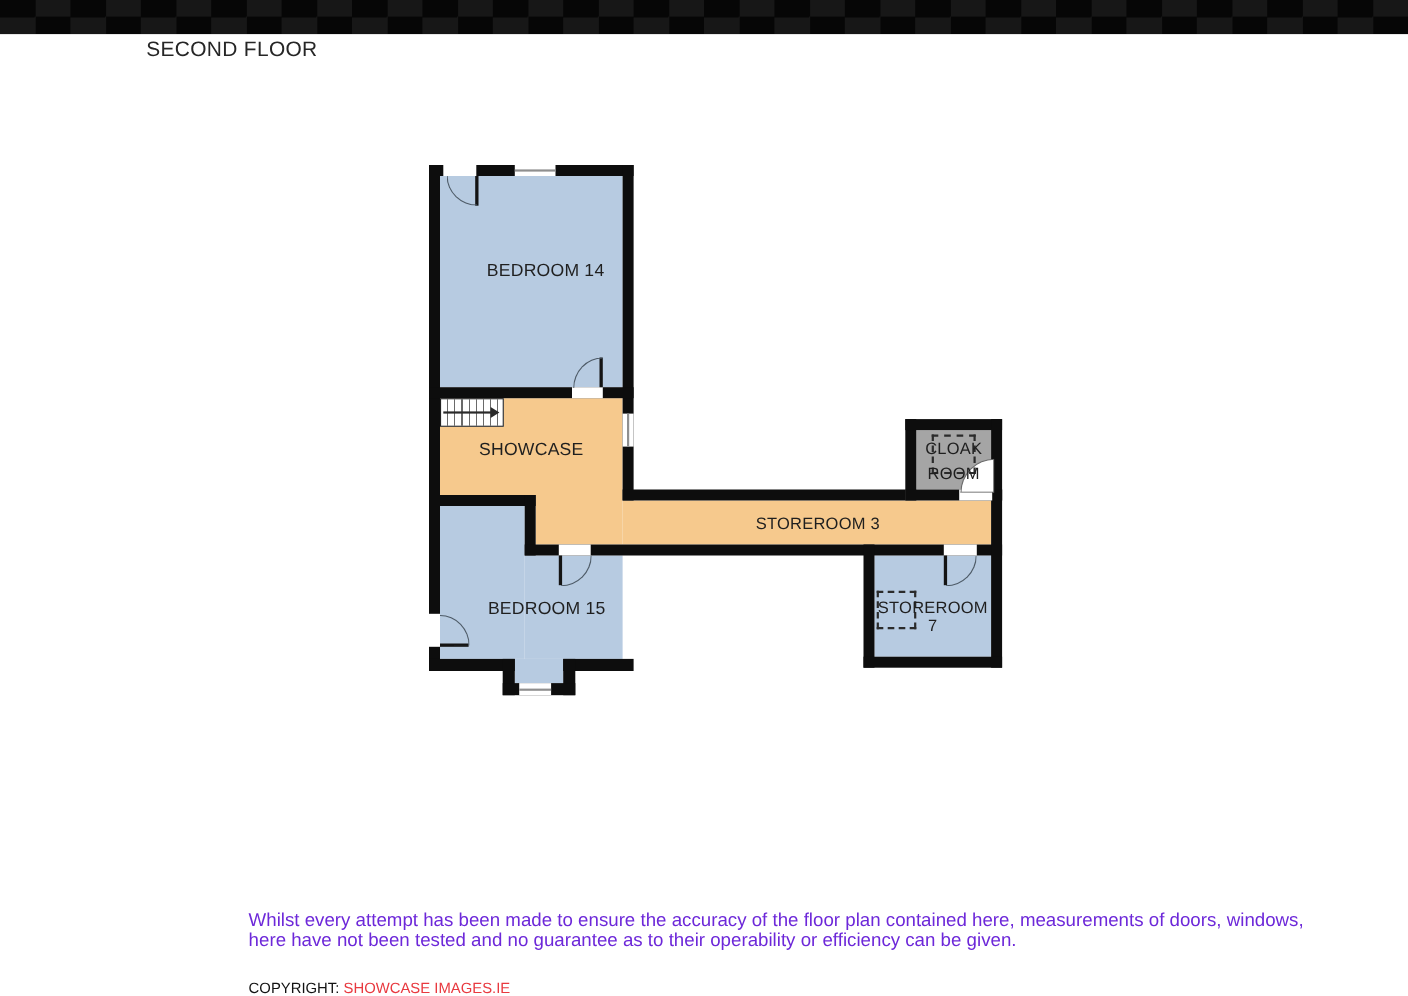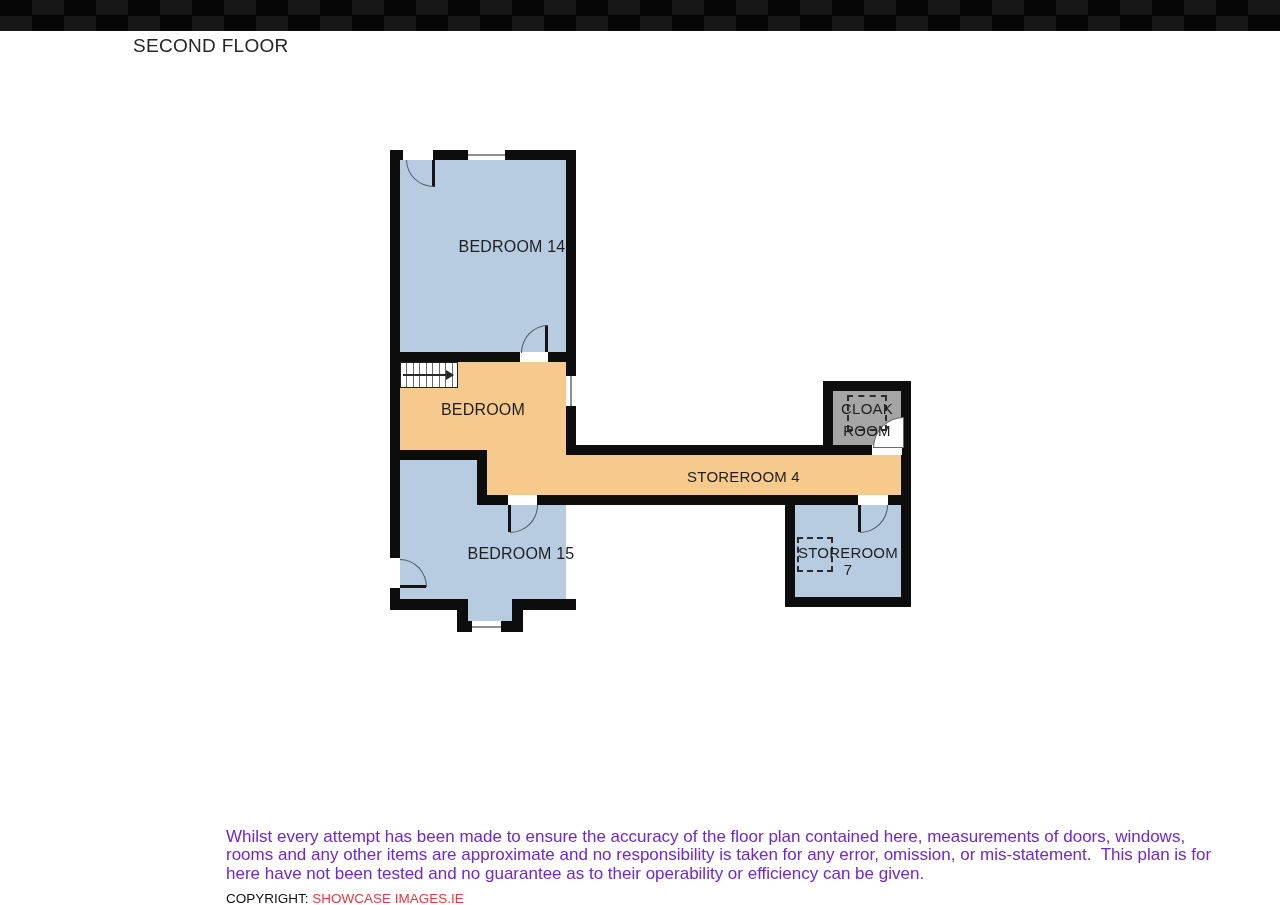--- a/index.html
+++ b/index.html
@@ -110,31 +110,30 @@
   <div class="arc arc-bl" style="left:406px;top:160px;width:27px;height:26px"></div>
   <div class="arc arc-tl" style="left:521px;top:325px;width:26px;height:27px"></div>
   <div class="arc arc-br" style="left:510px;top:505px;width:27px;height:27px"></div>
   <div class="arc arc-tr" style="left:400px;top:559px;width:26px;height:27px"></div>
   <div class="arc arc-br" style="left:860px;top:505px;width:27px;height:27px"></div>
   <div class="pie" style="left:873px;top:417px;width:29px;height:29px"></div>
 
   <div class="dashedbox" style="left:847px;top:395px;width:36px;height:32px"></div>
   <div class="dashedbox" style="left:797px;top:537px;width:32px;height:31px"></div>
 
-  <div class="room-label" style="left:416px;top:238px;width:192px">BEDROOM 14</div>
-  <div class="room-label" style="left:400px;top:401px;width:166px">BEDROOM</div>
-  <div class="room-label small" style="left:600px;top:468px;width:287px">STOREROOM 4</div>
+  <div class="room-label" style="left:400px;top:238px;width:192px">BEDROOM 14</div>
+  <div class="room-label" style="left:400px;top:401px;width:166px">SHOWCASE</div>
+  <div class="room-label small" style="left:600px;top:468px;width:287px">STOREROOM 3</div>
   <div class="room-label small" style="left:833px;top:398px;width:68px;line-height:21.5px">CLOAK ROOM</div>
-  <div class="room-label" style="left:424px;top:545px;width:194px">BEDROOM 15</div>
+  <div class="room-label" style="left:400px;top:545px;width:194px">BEDROOM 15</div>
   <div class="room-label small" style="left:795px;top:544px;width:106px">STOREROOM 7</div>
 
 </div>
 
 <div class="disclaimer">
   <div>Whilst every attempt has been made to ensure the accuracy of the floor plan contained here, measurements of doors, windows,</div>
-  <div>rooms and any other items are approximate and no responsibility is taken for any error, omission, or mis-statement.&nbsp; This plan is for</div>
   <div>here have not been tested and no guarantee as to their operability or efficiency can be given.</div>
 </div>
 
 <div class="copyright">
   <span>COPYRIGHT:</span>
   <span class="owner">SHOWCASE IMAGES.IE</span>
 </div>
 
 </body></html>

